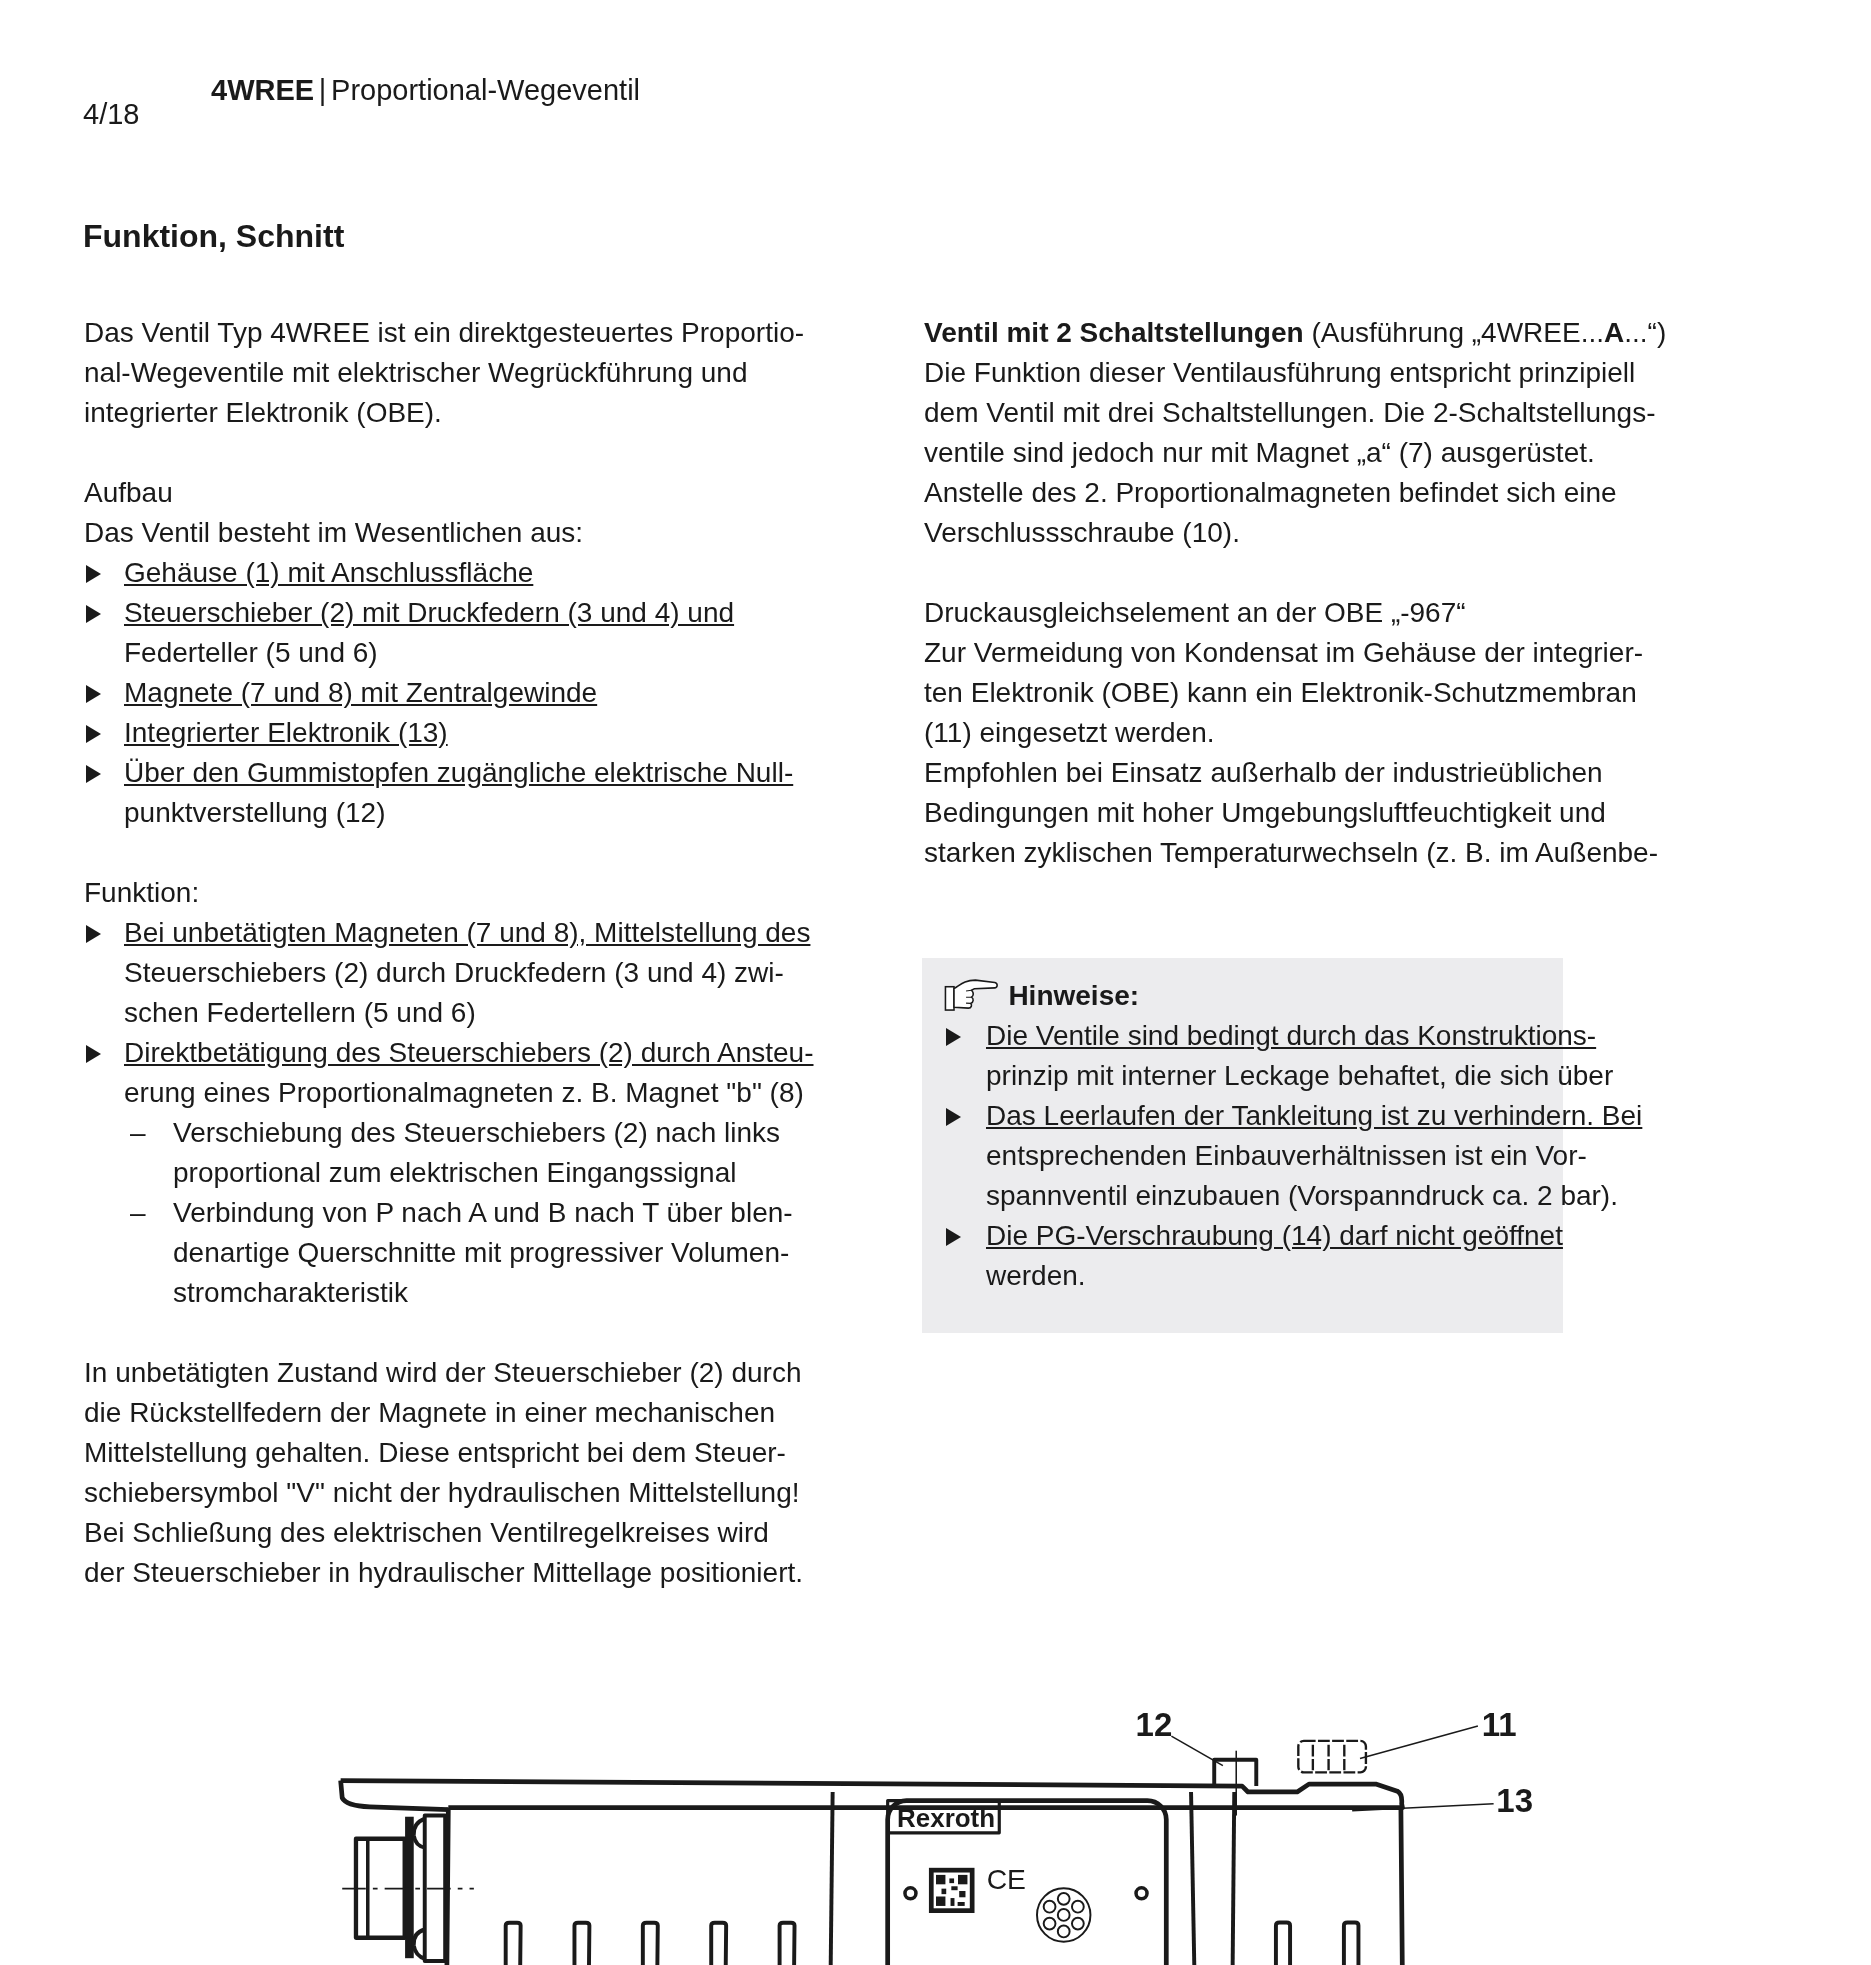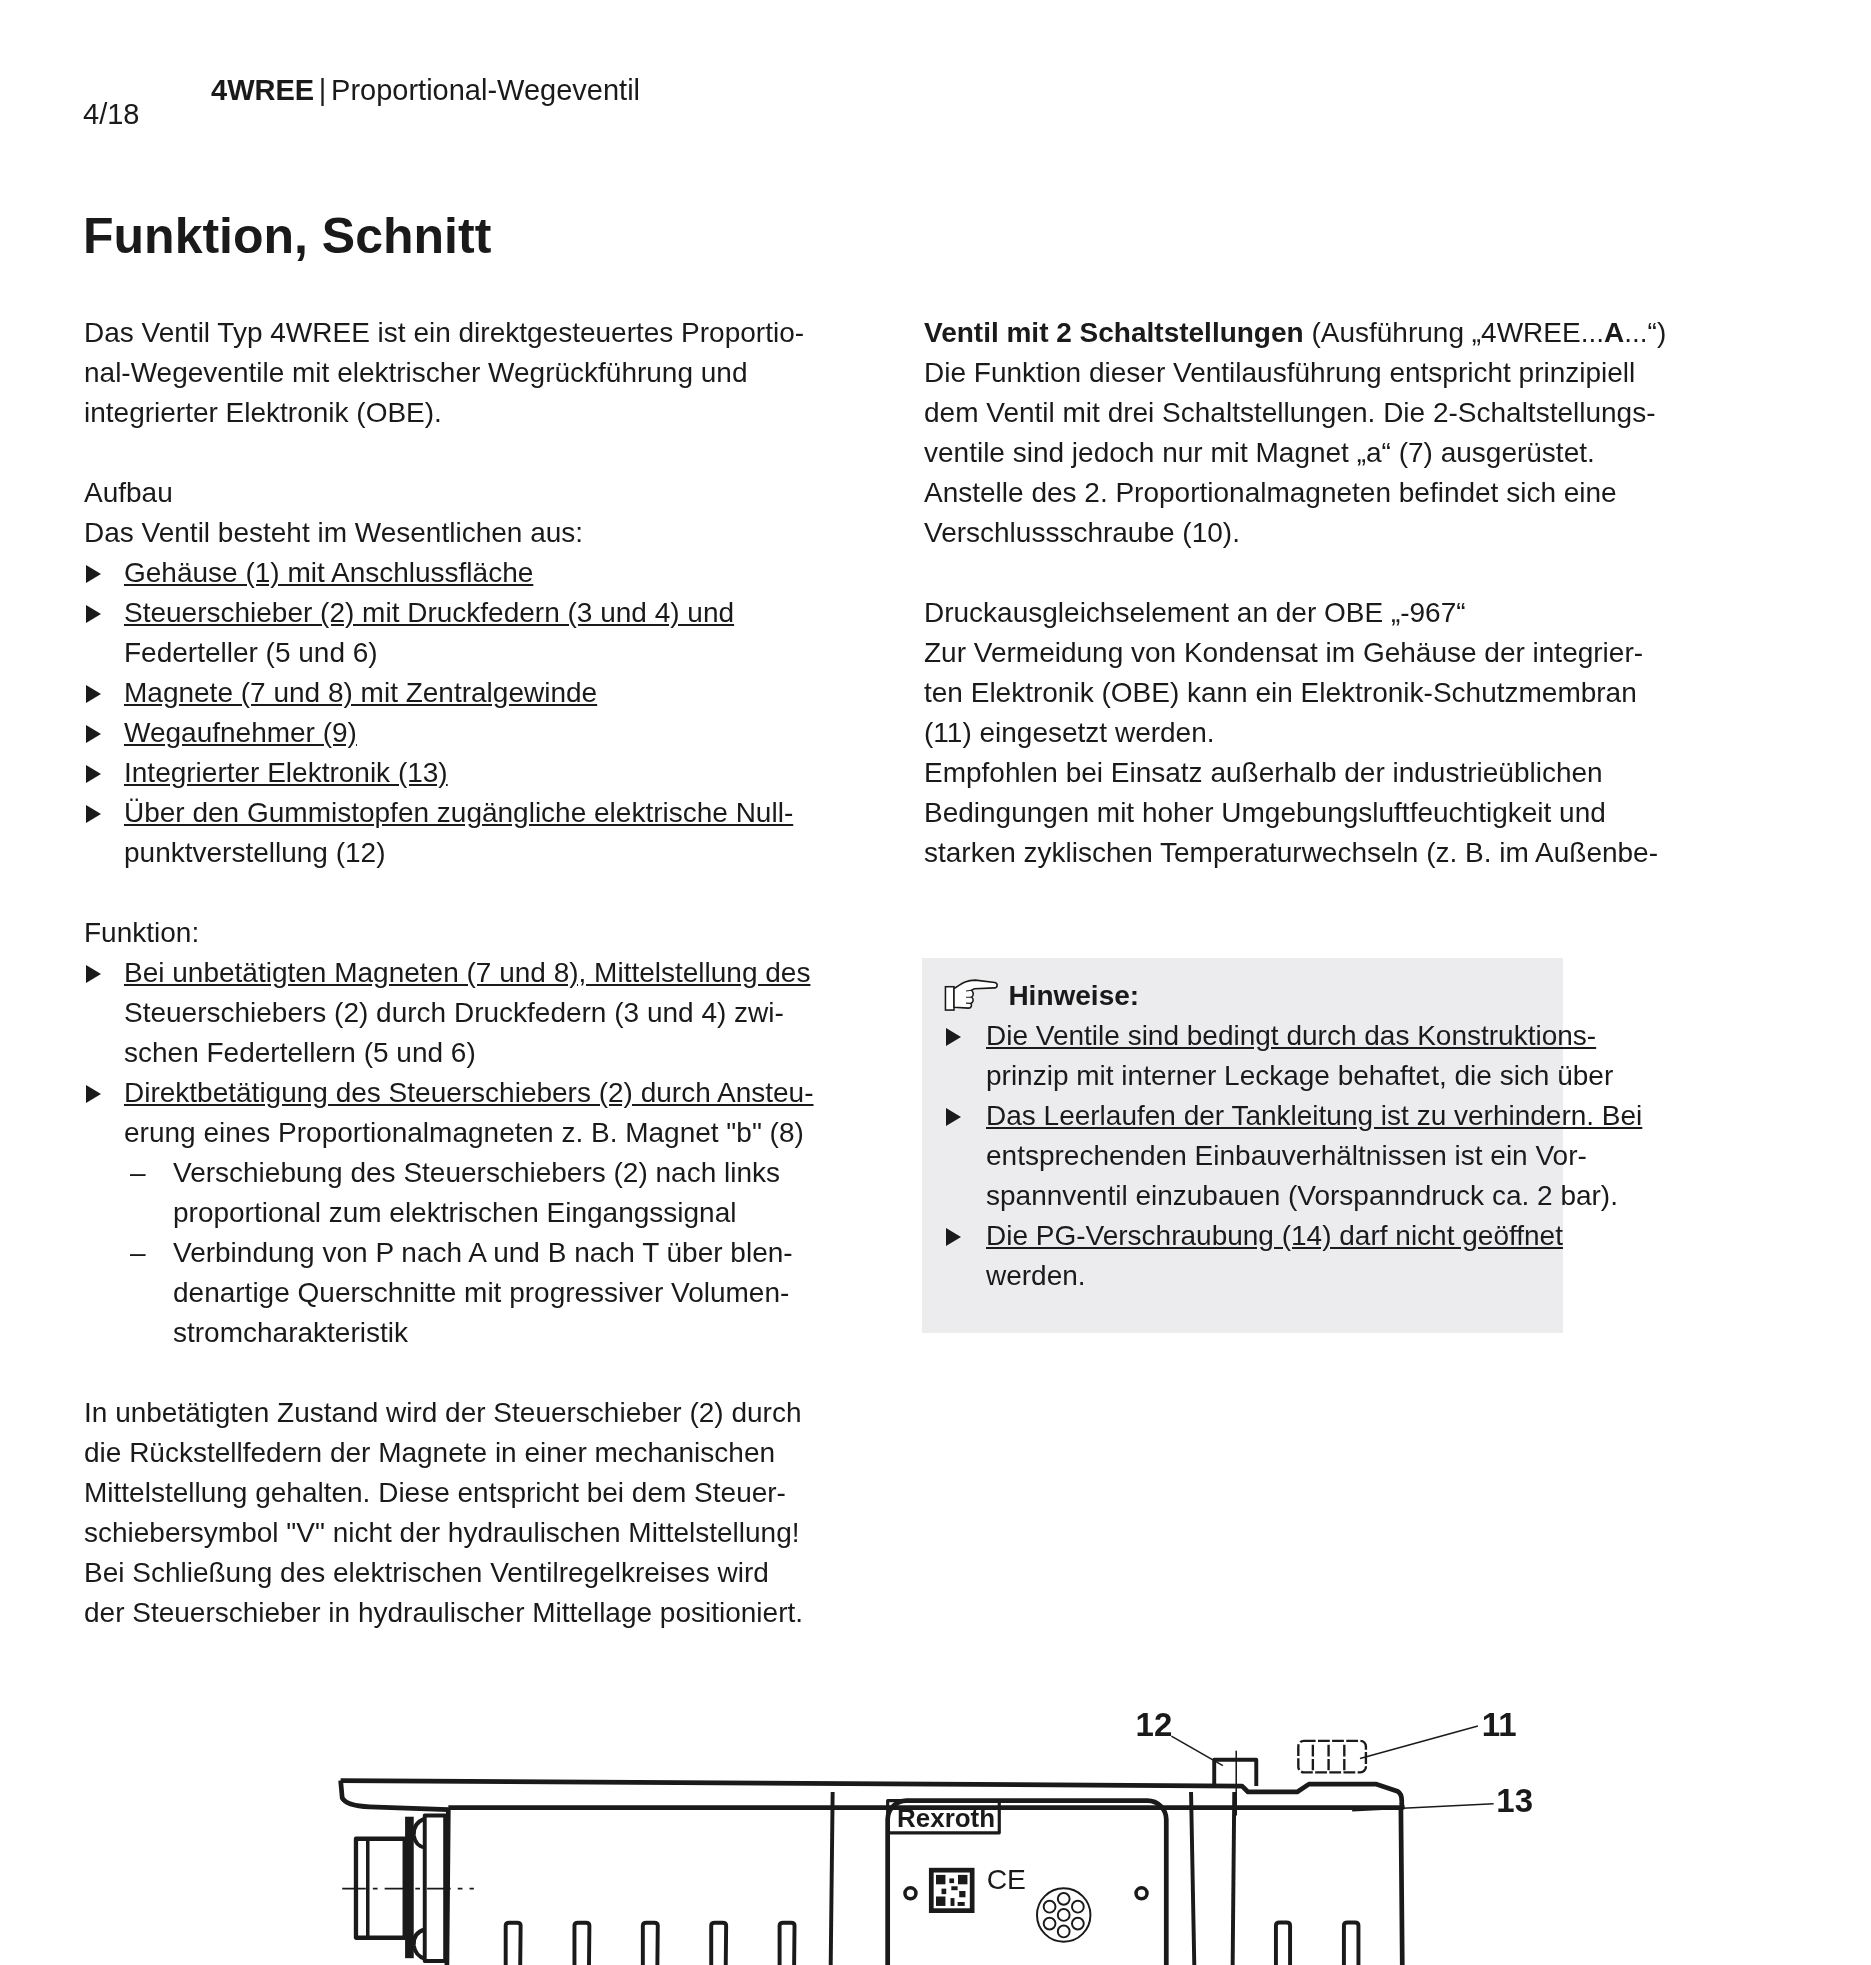--- a/index.html
+++ b/index.html
@@ -4,21 +4,21 @@
 <style>
   html, body { margin: 0; padding: 0; background: #ffffff; }
   body { width: 1872px; height: 2495px; position: relative; overflow: hidden;
          font-family: "Liberation Sans", "DejaVu Sans", sans-serif; color: #1a1a1a; }
   .abs { position: absolute; }
   .hdr { top: 73px; font-size: 29px; line-height: 35px; white-space: nowrap; }
   .hdr-page { left: 83px; margin-top: 24px; }
   .hdr-title { left: 211px; }
   .hdr-title b { font-weight: bold; }
   .hdr-sep { margin: 0 4.7px; }
-  .h1 { left: 83px; top: 213px; font-size: 50px; font-weight: bold; line-height: 47px; white-space: nowrap; }
+  .h1 { left: 83px; top: 213px; font-size: 32px; font-weight: bold; line-height: 47px; white-space: nowrap; }
   .col { font-size: 28px; line-height: 40px; }
   .col-left { left: 84px; top: 313px; width: 833px; }
   .col-right { left: 924px; top: 313px; width: 810px; }
   .col .line { display: block; height: 40px; white-space: nowrap; }
   .bold { font-weight: normal; }
   .gap { display: block; height: 40px; }
   .bul { position: relative; padding-left: 40px; display: block; white-space: nowrap; height: 40px; text-decoration: underline; }
   .bul .tri { position: absolute; left: 1.6px; top: 11.8px; width: 0; height: 0;
               border-top: 9.4px solid transparent; border-bottom: 9.4px solid transparent; border-left: 15px solid #1a1a1a; }
   .sub { position: relative; padding-left: 89px; display: block; white-space: nowrap; height: 40px; }
@@ -48,21 +48,20 @@
   <span class="line">nal-Wegeventile mit elektrischer Wegrückführung und</span>
   <span class="line">integrierter Elektronik (OBE).</span>
   <span class="gap"></span>
   <span class="line bold">Aufbau</span>
   <span class="line">Das Ventil besteht im Wesentlichen aus:</span>
 
   <span class="bul"><i class="tri"></i><span>Gehäuse (1) mit Anschlussfläche</span></span>
   <span class="bul"><i class="tri"></i><span>Steuerschieber (2) mit Druckfedern (3 und 4) und</span></span>
   <span class="cont">Federteller (5 und 6)</span>
   <span class="bul"><i class="tri"></i><span>Magnete (7 und 8) mit Zentralgewinde</span></span>
-  <span class="bul"><i class="tri"></i><span>Wegaufnehmer (9)</span></span>
   <span class="bul"><i class="tri"></i><span>Integrierter Elektronik (13)</span></span>
   <span class="bul"><i class="tri"></i><span>Über den Gummistopfen zugängliche elektrische Null-</span></span>
   <span class="cont">punktverstellung (12)</span>
   <span class="gap"></span>
 
   <span class="line bold">Funktion:</span>
   <span class="bul"><i class="tri"></i><span>Bei unbetätigten Magneten (7 und 8), Mittelstellung des</span></span>
   <span class="cont">Steuerschiebers (2) durch Druckfedern (3 und 4) zwi-</span>
   <span class="cont">schen Federtellern (5 und 6)</span>
   <span class="bul"><i class="tri"></i><span>Direktbetätigung des Steuerschiebers (2) durch Ansteu-</span></span>

